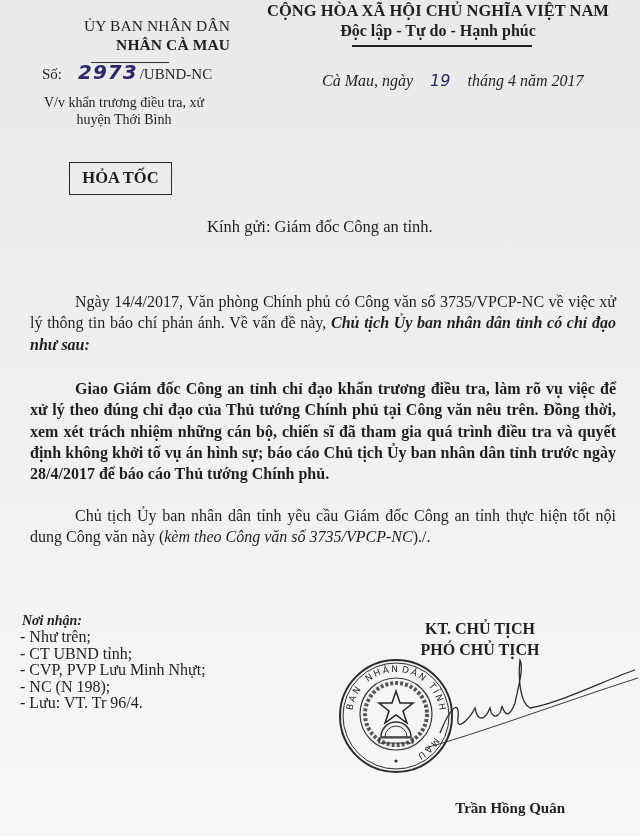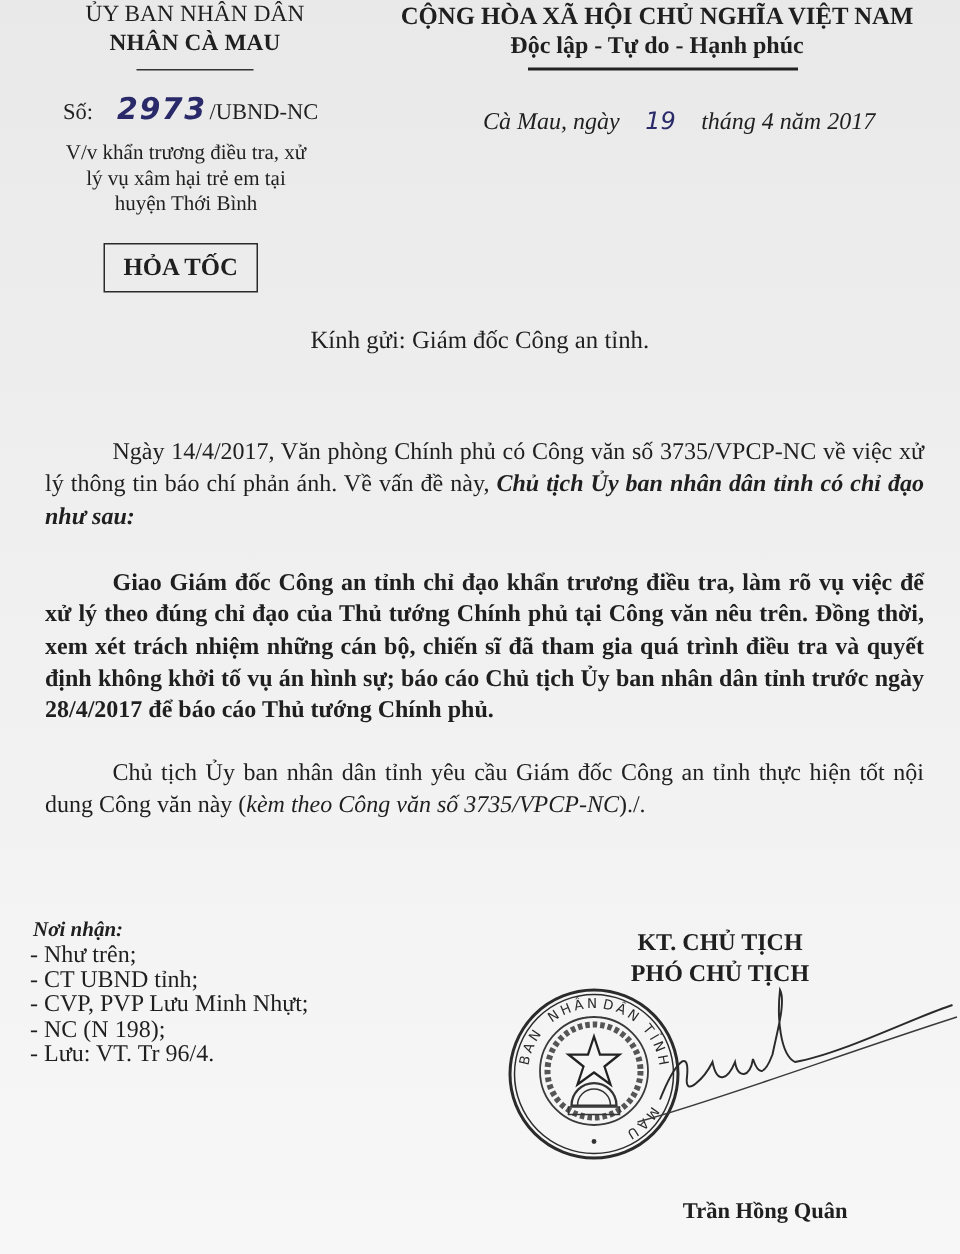--- a/index.html
+++ b/index.html
@@ -8,21 +8,21 @@
       background: #ececec;
       font-family: "Liberation Serif", "DejaVu Serif", serif;
       color: #1f1f1f;
       position: relative;
     }
     .page {
       position: absolute; left: 0; top: 0; width: 640px; height: 836px;
       background: linear-gradient(180deg, #e9e9e9 0%, #efefef 40%, #f3f3f3 70%, #f7f7f7 100%);
     }
     .abs { position: absolute; }
-    .left-header { left: 30px; top: 0; width: 200px; text-align: center; }
+    .left-header { left: 30px; top: 16px; width: 200px; text-align: right; }
     .org-line { font-size: 15.5px; line-height: 19px; font-weight: normal; letter-spacing: 0.1px; font-family: "Liberation Serif", serif; }
     .org-line.strong { font-weight: bold; }
     .hr-short { width: 78px; height: 1px; background: #333; margin: 8px auto 0 auto; }
     .so-line { position: absolute; left: 42px; top: 60px; font-size: 15px; }
     .so-num { font-family: "DejaVu Sans", sans-serif; font-style: italic; font-size: 20px; color: #2a2a6a; margin: 0 2px 0 16px; letter-spacing: 1px; font-weight: bold; }
     .vv { position: absolute; left: 34px; top: 94px; width: 180px; text-align: center; font-size: 14px; line-height: 17px; }
     .hoatoc {
       position: absolute; left: 69px; top: 162px; width: 103px; height: 33px;
       border: 1.5px solid #2a2a2a; box-sizing: border-box;
       text-align: center; font-weight: bold; font-size: 16.5px; line-height: 30px;
@@ -60,21 +60,20 @@
     <div class="org-line strong">NHÂN CÀ MAU</div>
     <div class="hr-short"></div>
   </div>
 
   <div class="so-line">
     <span>Số:</span><span class="so-num">2973</span><span>/UBND-NC</span>
   </div>
 
   <div class="vv">
     <div>V/v khẩn trương điều tra, xử</div>
-    <div>lý vụ xâm hại trẻ em tại</div>
     <div>huyện Thới Bình</div>
   </div>
 
   <div class="hoatoc">HỎA TỐC</div>
 
   <div class="right-header">
     <div class="nation">CỘNG HÒA XÃ HỘI CHỦ NGHĨA VIỆT NAM</div>
     <div class="motto">Độc lập - Tự do - Hạnh phúc</div>
     <div class="hr-long"></div>
   </div>

